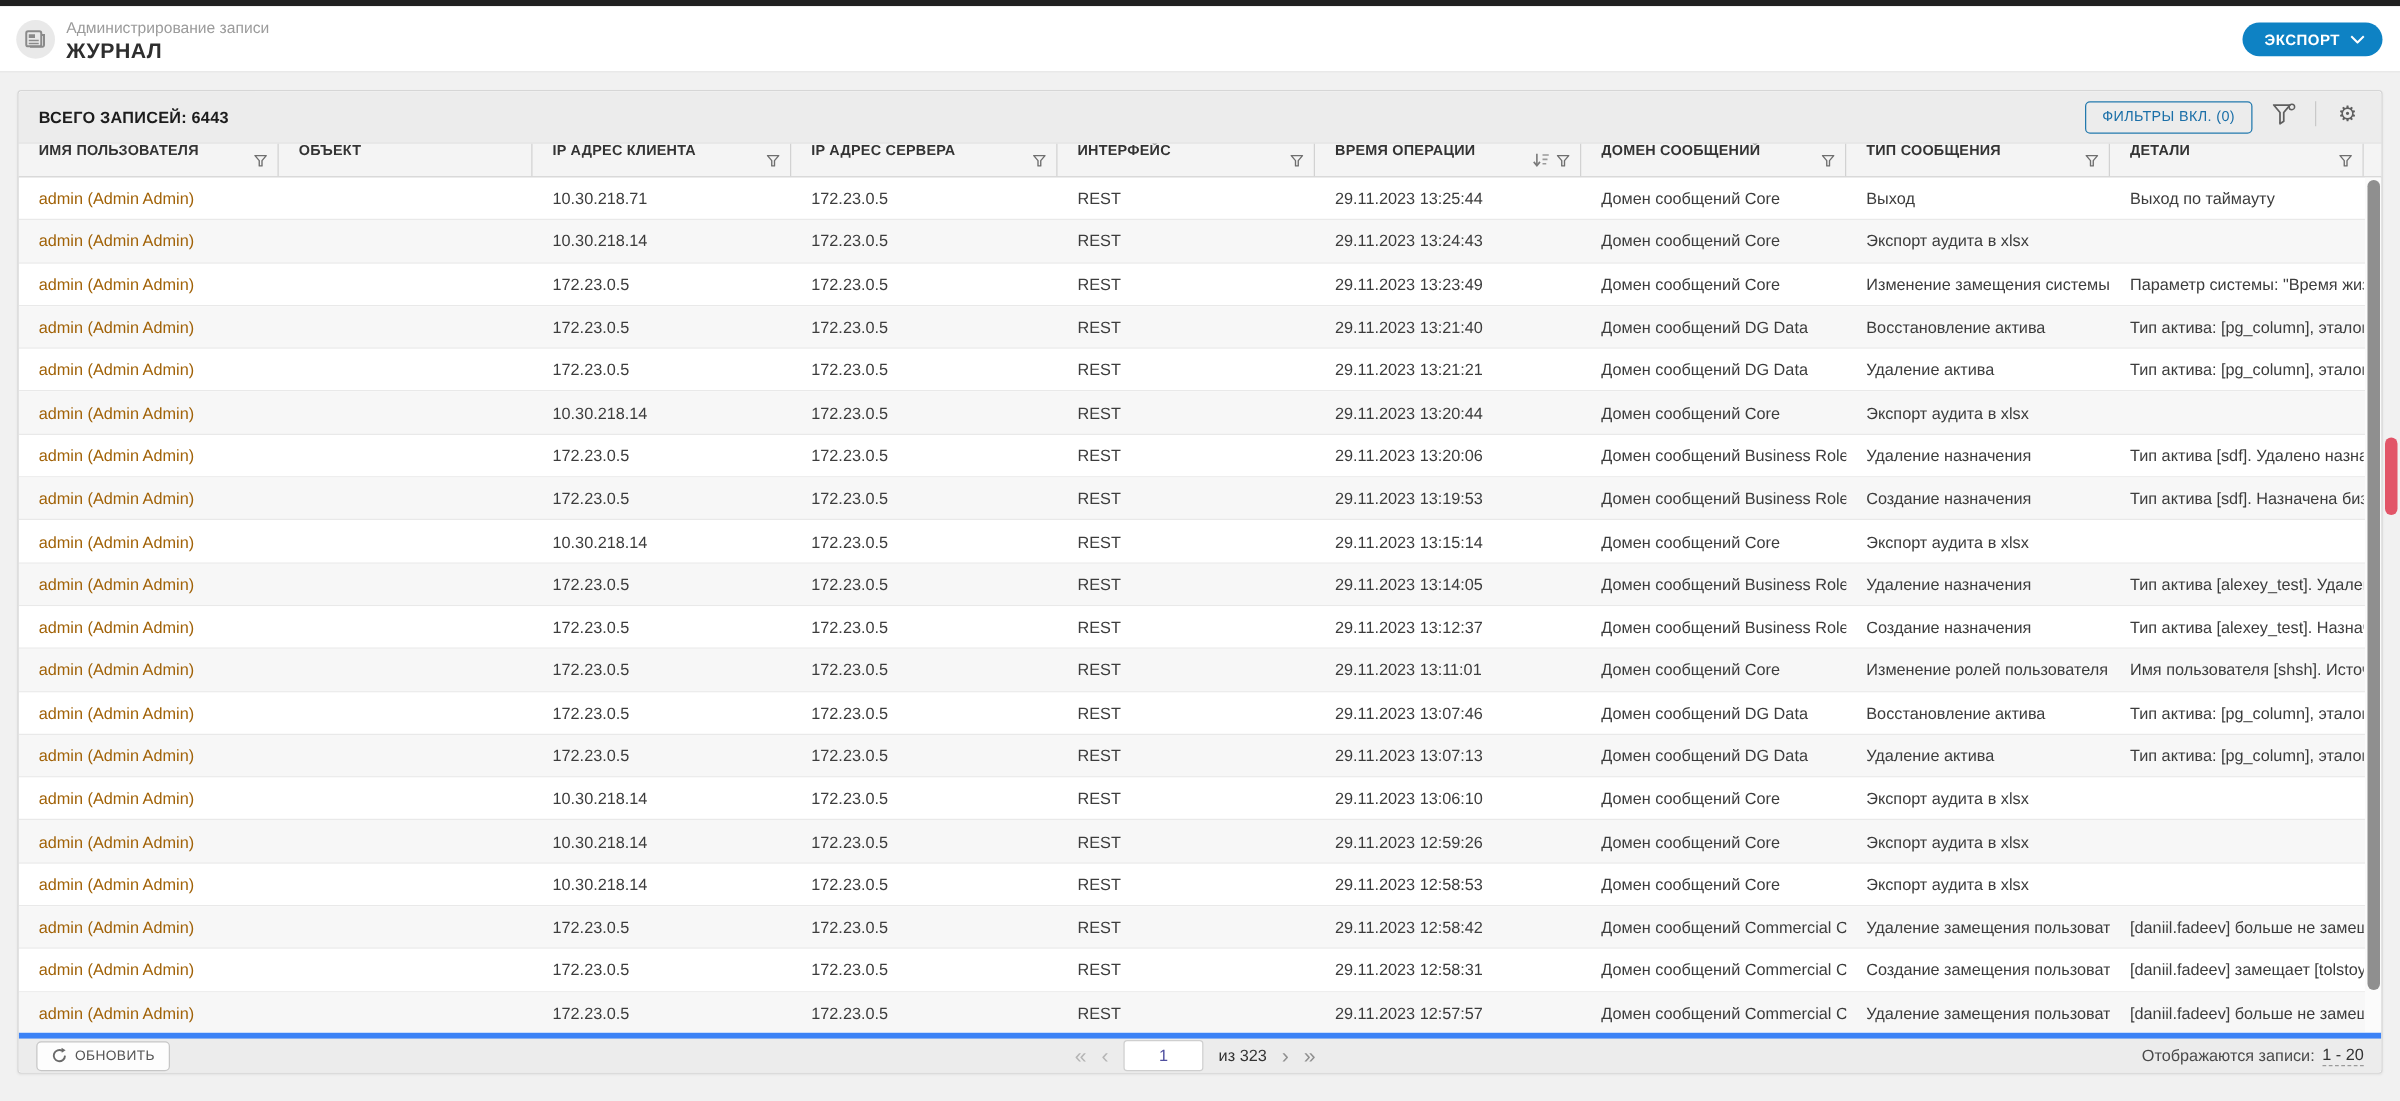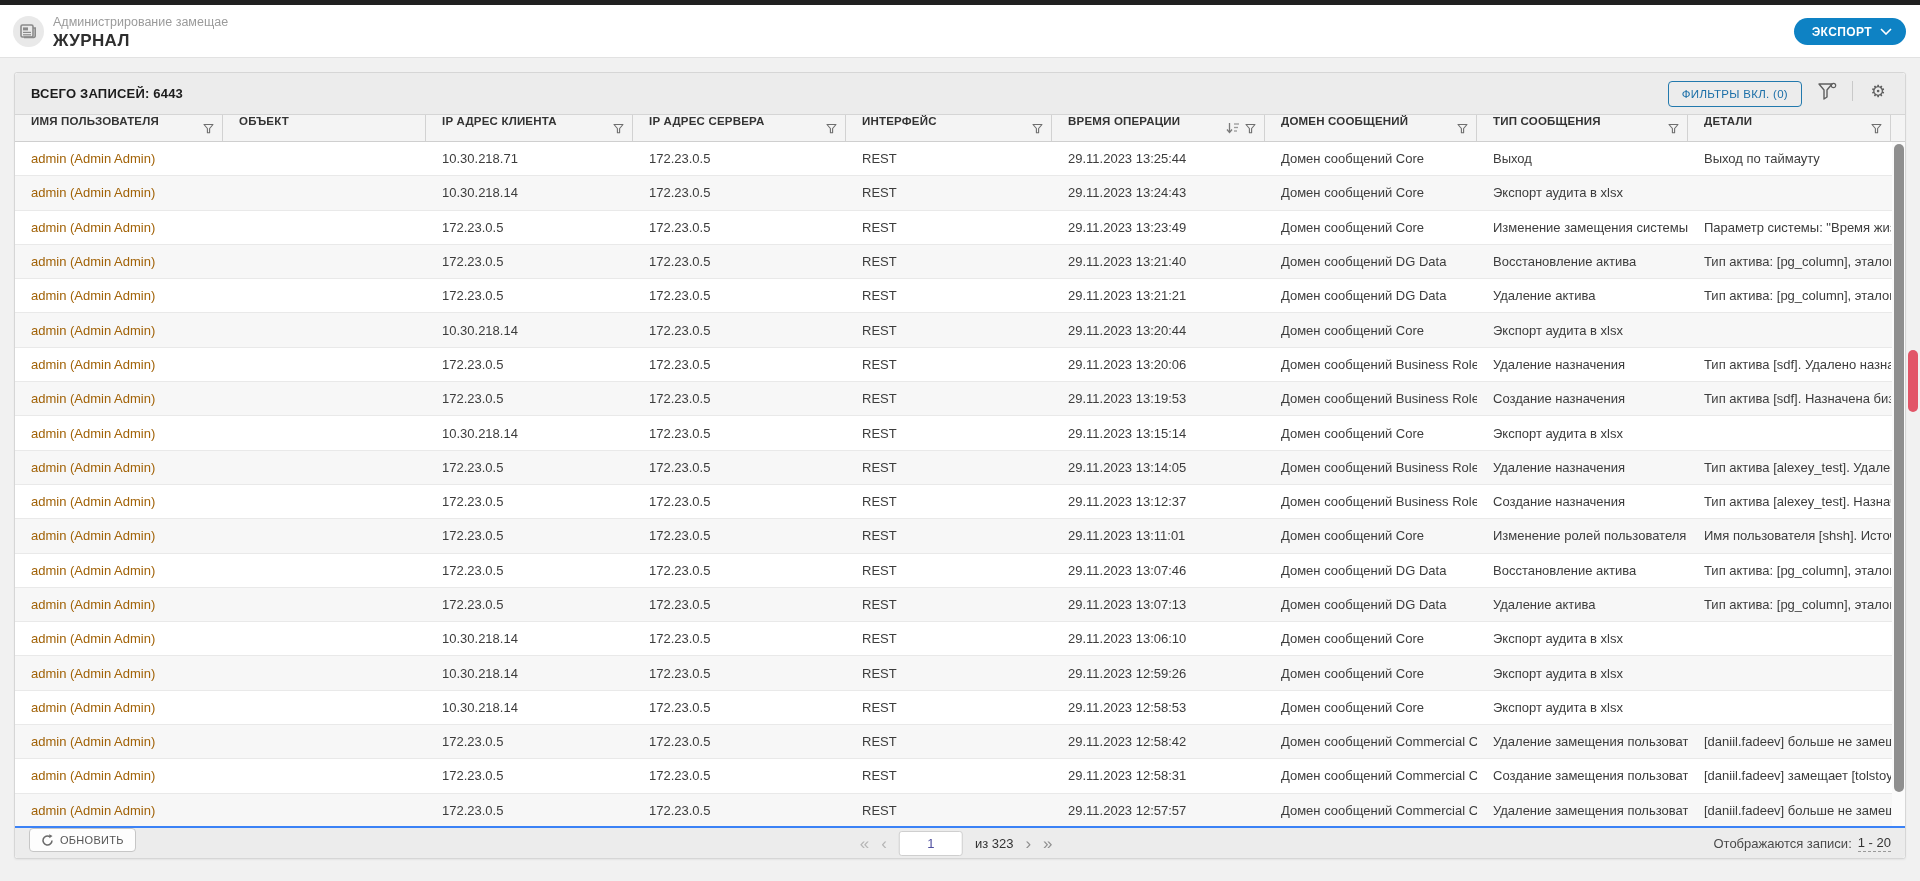--- a/index.html
+++ b/index.html
@@ -53,22 +53,22 @@
   .trow.alt { background:#f7f7f7; }
   .tcell { font-size:13px; color:#3c3c3c; display:flex; align-items:center;
     padding:0 8px 0 16px; white-space:nowrap; overflow:hidden; }
   .tcell.link { color:#a16207; }
 
   .scroll-track { position:absolute; top:0; right:0; width:13px; height:100%; background:#fbfbfb; }
   .scroll-thumb { position:absolute; top:2px; right:1px; width:10px; height:648px;
     background:#8f8f8f; border-radius:5px; cursor:grab; }
 
   
-  .card-footer { height:32px; background:#ececec; border-top:2px solid #3b82f6;
-    display:flex; padding:0 14px; position:relative; border-radius:0 0 3px 3px; }
+  .card-footer { height:32px; background:#ececec; border-top:5px solid #3b82f6;
+    display:flex; align-items:center; padding:0 14px; position:relative; border-radius:0 0 3px 3px; }
   .refresh-btn { height:24px; padding:0 11px; background:#fdfdfd; border:1px solid #c6c6c6;
     border-radius:4px; color:#555; font-size:11px; letter-spacing:.3px; display:flex;
     align-items:center; gap:6px; cursor:pointer; font-family:"Liberation Sans", sans-serif; }
   .pagination { position:absolute; left:50%; top:0; height:100%; transform:translateX(-52%);
     display:flex; align-items:center; gap:12px; }
   .pg-nav { font-size:17px; color:#8f8f8f; cursor:pointer; line-height:1; user-select:none; }
   .pg-nav.dim { color:#b5b5b5; }
   .page-input { width:64px; height:25px; border:1px solid #cfcfcf; border-radius:3px;
     text-align:center; font-size:13px; color:#4f4f9f; background:#fff;
     font-family:"Liberation Sans", sans-serif; }
@@ -90,21 +90,21 @@
   <div class="hdr-icon-circle">
     <svg width="17" height="15" viewBox="0 0 17 15">
       <rect x="1" y="1" width="12" height="12" rx="1.5" fill="none" stroke="#8a8a8a" stroke-width="1.6"></rect>
       <path d="M13 4 h2.2 v8 a1.4 1.4 0 0 1 -1.4 1.4 H4" fill="none" stroke="#8a8a8a" stroke-width="1.6"></path>
       <rect x="3" y="3.4" width="5" height="3" fill="#8a8a8a"></rect>
       <line x1="3" y1="8.4" x2="11" y2="8.4" stroke="#8a8a8a" stroke-width="1.2"></line>
       <line x1="3" y1="10.8" x2="11" y2="10.8" stroke="#8a8a8a" stroke-width="1.2"></line>
     </svg>
   </div>
   <div class="hdr-texts">
-    <div class="breadcrumb">Администрирование замещае</div>
+    <div class="breadcrumb">Администрирование записи</div>
     <div class="page-title">ЖУРНАЛ</div>
   </div>
   <button class="export-btn">
     <span>ЭКСПОРТ</span>
     <svg width="12" height="7" viewBox="0 0 12 7">
       <polyline points="1,1 6,6 11,1" fill="none" stroke="#ffffff" stroke-width="1.6"></polyline>
     </svg>
   </button>
 </header>
 

